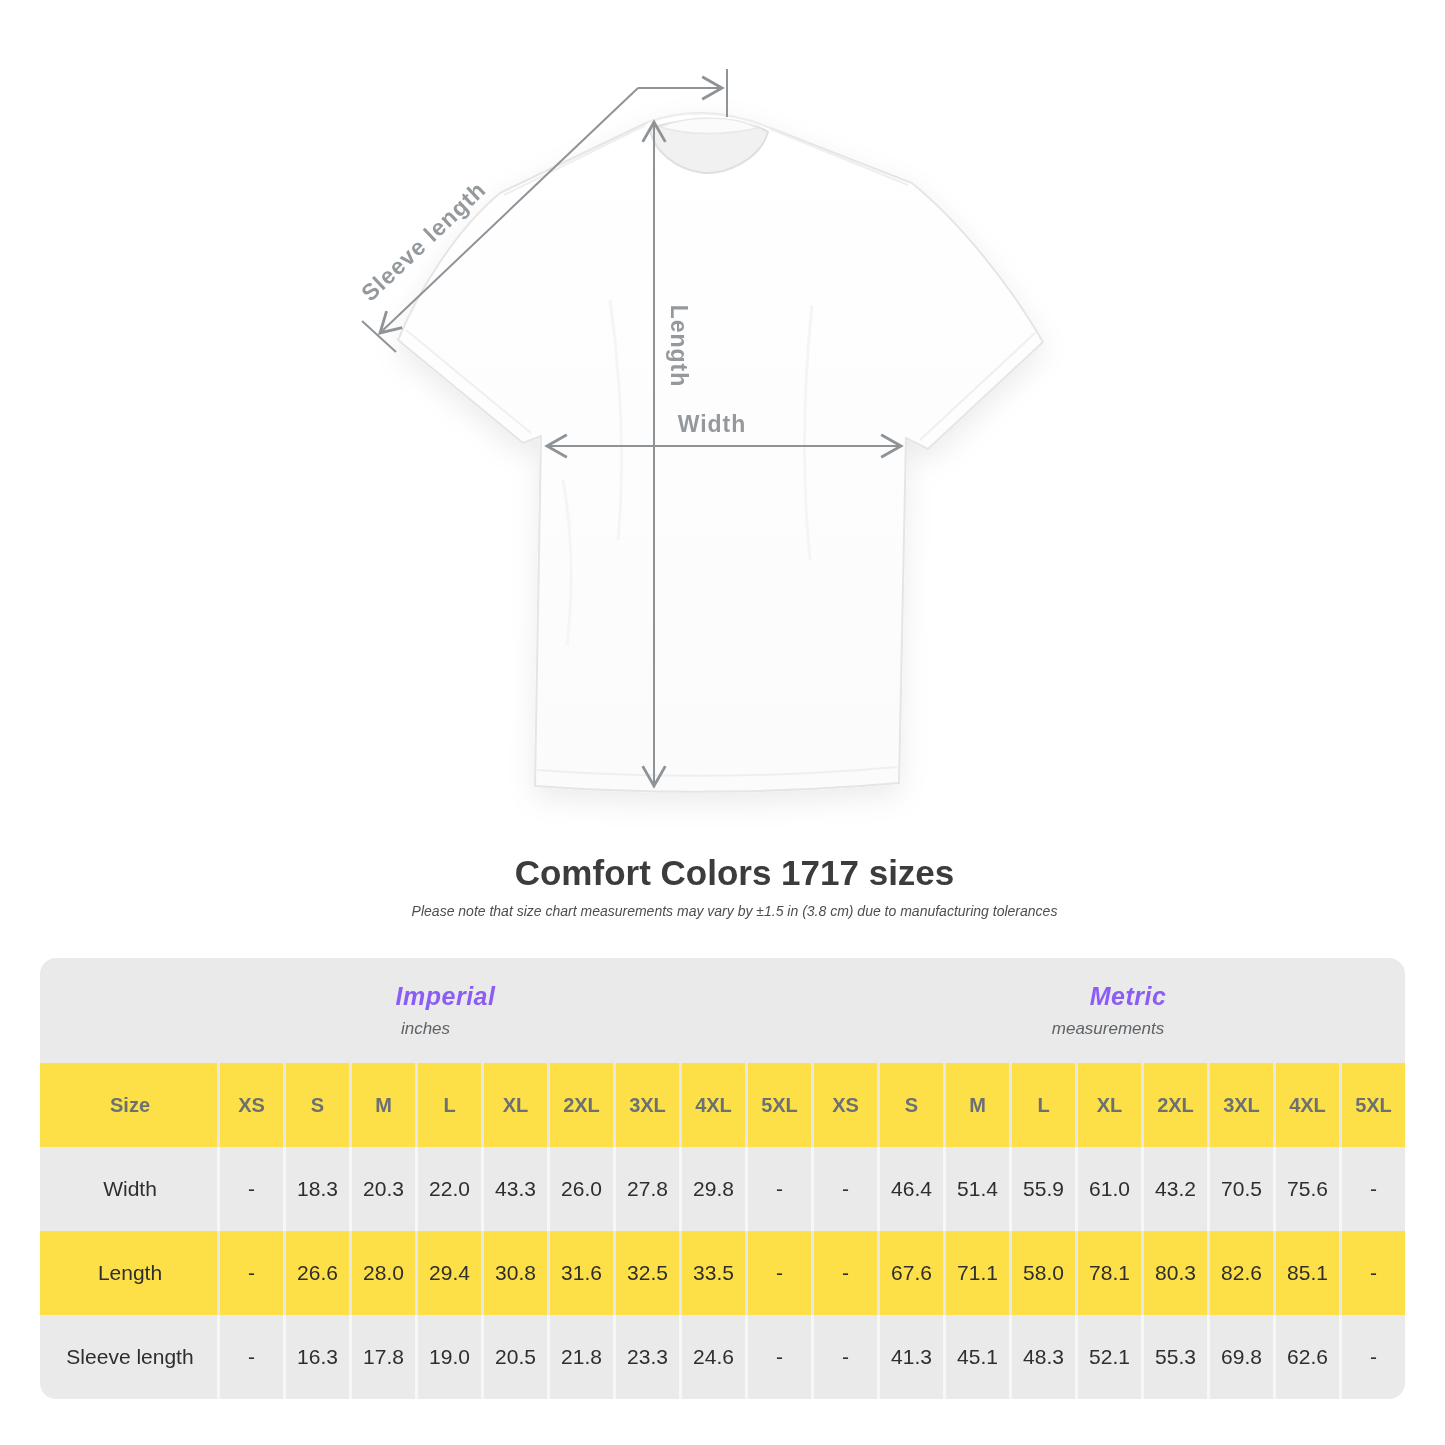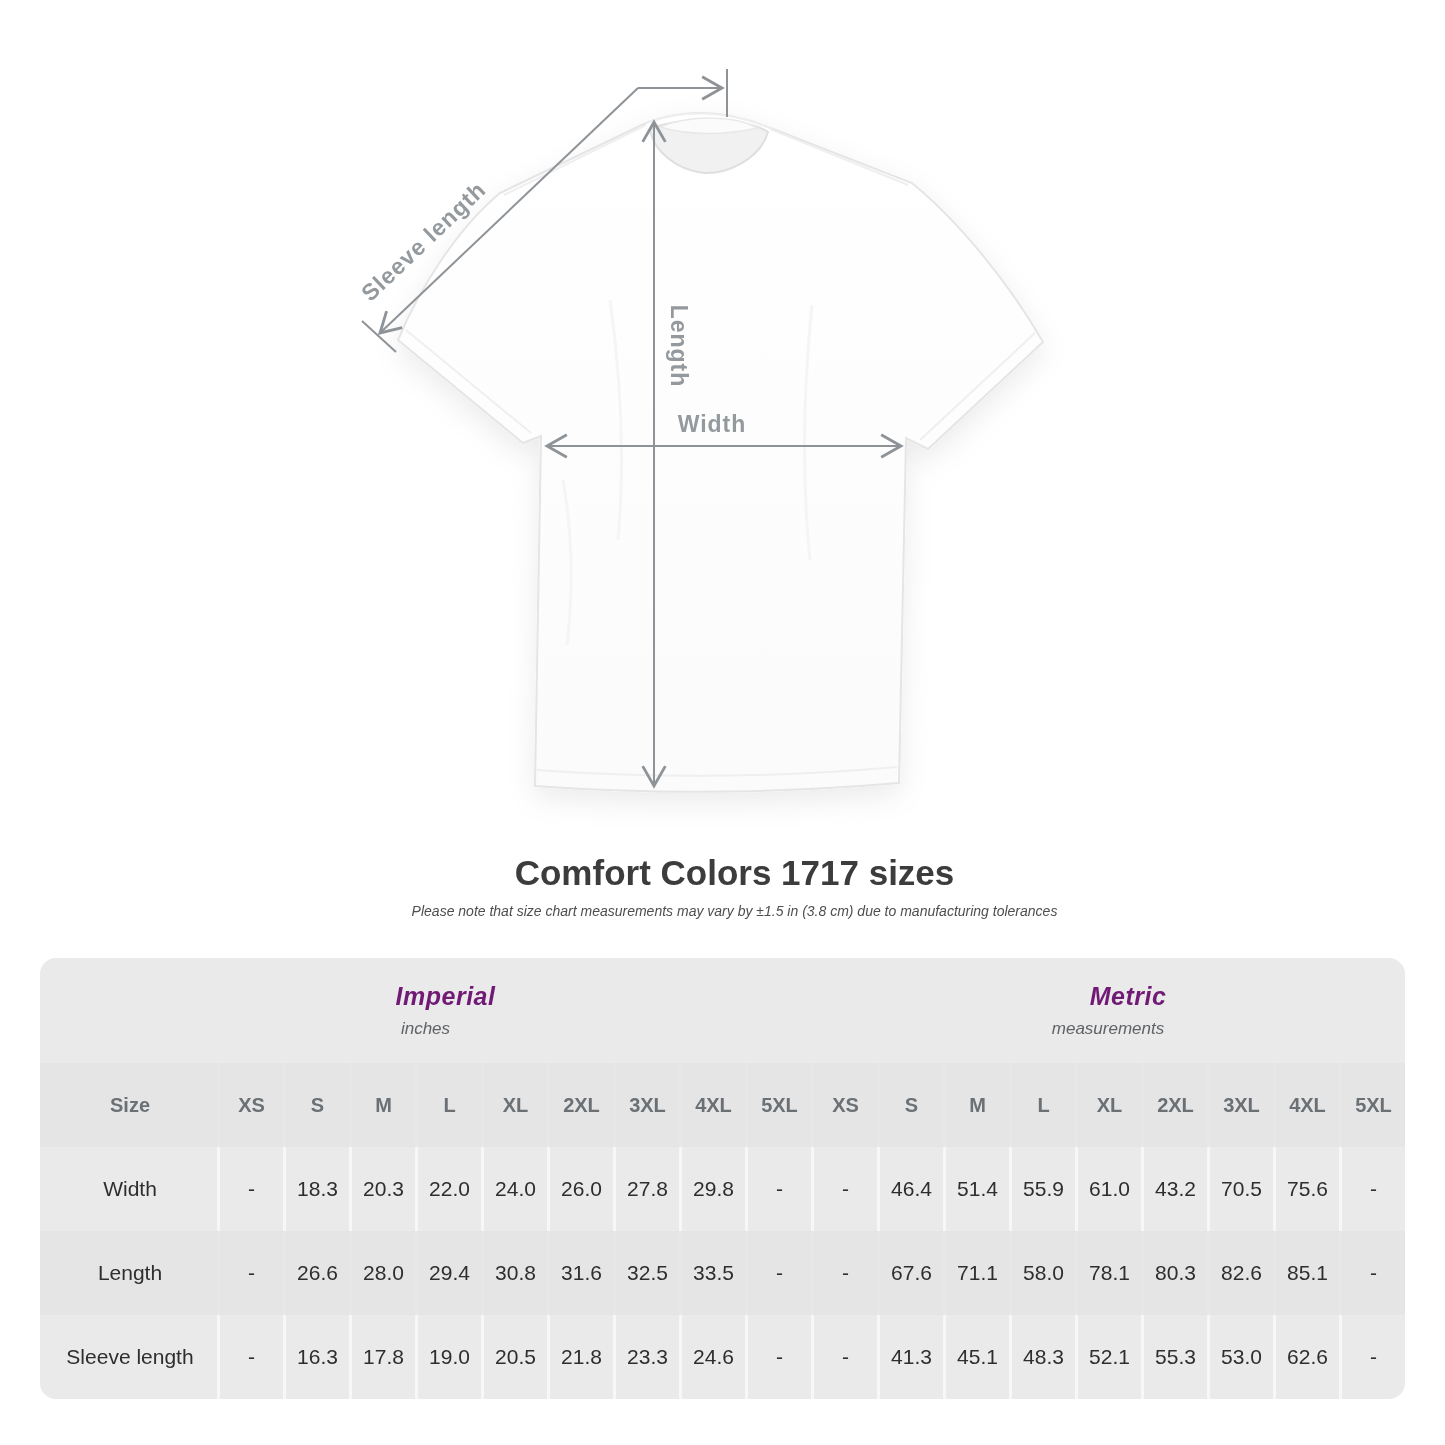--- a/index.html
+++ b/index.html
@@ -19,23 +19,23 @@
   .subtitle{font-size:14px;font-style:italic;color:#4e4e4e;margin-top:10px;}
   
   .table-wrap{position:absolute;left:40px;top:958px;width:1365px;border-radius:16px;overflow:hidden;}
   table.size-chart{width:100%;border-collapse:separate;border-spacing:0;table-layout:fixed;}
   table.size-chart col.c-label{width:177px;}
   table.size-chart th,table.size-chart td{
     padding:0;text-align:center;vertical-align:middle;height:84px;
     font-size:21px;color:#2e2e2e;font-weight:normal;border-left:3px solid transparent;
   }
   tr.unit-row th{height:105px;background:#eaeaea;border-left:none;}
-  .unit-title{font-size:25px;font-weight:bold;font-style:italic;color:#701a75;letter-spacing:.5px;padding-left:40px;}
+  .unit-title{font-size:25px;font-weight:bold;font-style:italic;color:#8b5cf6;letter-spacing:.5px;padding-left:40px;}
   .unit-sub{font-size:17px;font-style:italic;color:#5e6367;margin-top:8px;}
-  tr.r-white > *{background:#e5e5e5;}
+  tr.r-white > *{background:#fde047;}
   tr.r-gray  > *{background:#eaeaea;}
   tr.r-white > *:not(:first-child){border-left-color:#e7e7e7;}
   tr.r-gray  > *:not(:first-child){border-left-color:#f7f7f7;}
   th.rowlabel{font-size:21px;font-weight:bold;color:#686d72;}
   tr.size-row th{font-size:20px;font-weight:bold;color:#6b7075;}
 </style>
 </head>
 <body>
 
 <div class="page">
@@ -133,21 +133,21 @@
             <th>3XL</th>
             <th>4XL</th>
             <th>5XL</th>
           </tr>
         <tr class="r-gray">
           <th class="rowlabel">Width</th>
         <td>-</td>
             <td>18.3</td>
             <td>20.3</td>
             <td>22.0</td>
-            <td>24.0</td>
+            <td>43.3</td>
             <td>26.0</td>
             <td>27.8</td>
             <td>29.8</td>
             <td>-</td>
             <td>-</td>
             <td>46.4</td>
             <td>51.4</td>
             <td>55.9</td>
             <td>61.0</td>
             <td>43.2</td>
@@ -186,20 +186,20 @@
             <td>21.8</td>
             <td>23.3</td>
             <td>24.6</td>
             <td>-</td>
             <td>-</td>
             <td>41.3</td>
             <td>45.1</td>
             <td>48.3</td>
             <td>52.1</td>
             <td>55.3</td>
-            <td>53.0</td>
+            <td>69.8</td>
             <td>62.6</td>
             <td>-</td>
           </tr>
       </tbody>
     </table>
   </div>
 </div>
 
 </body></html>

